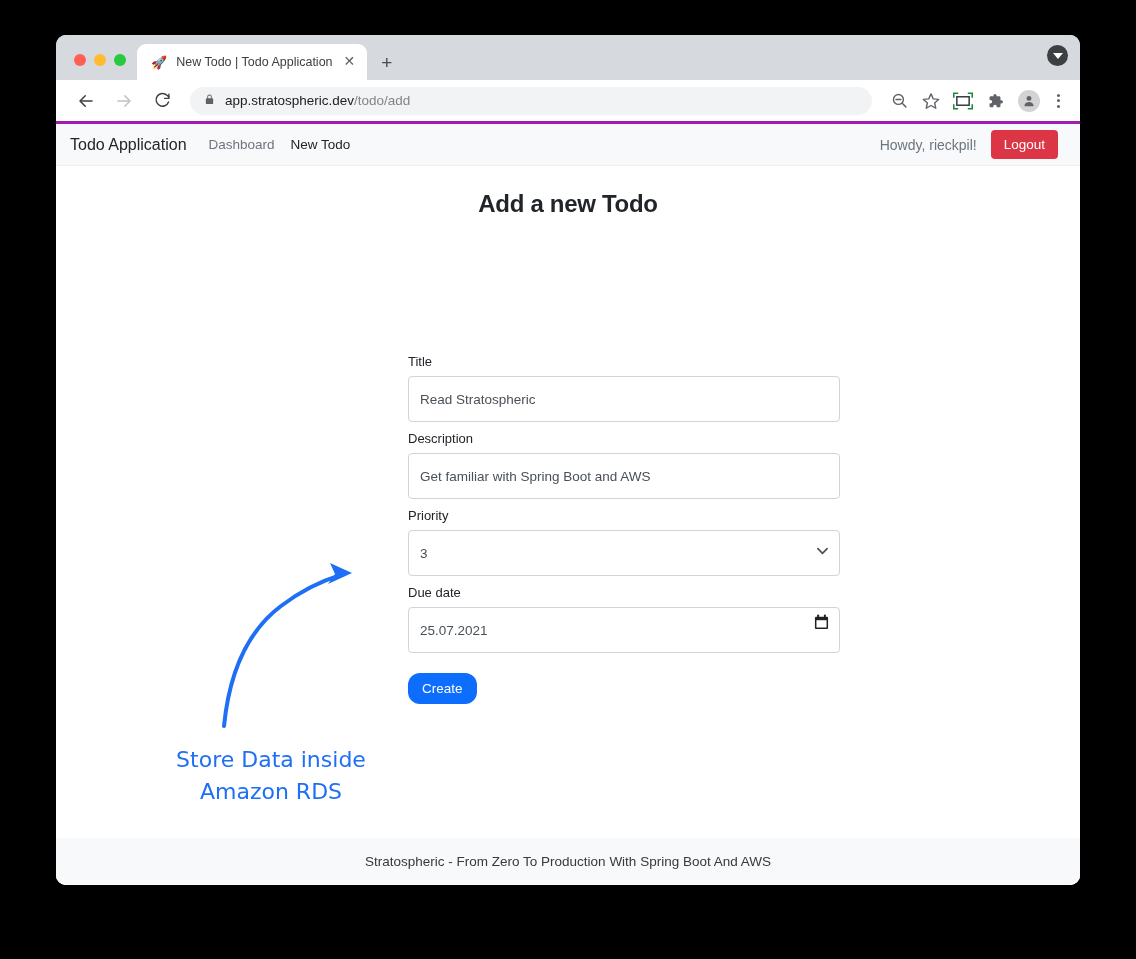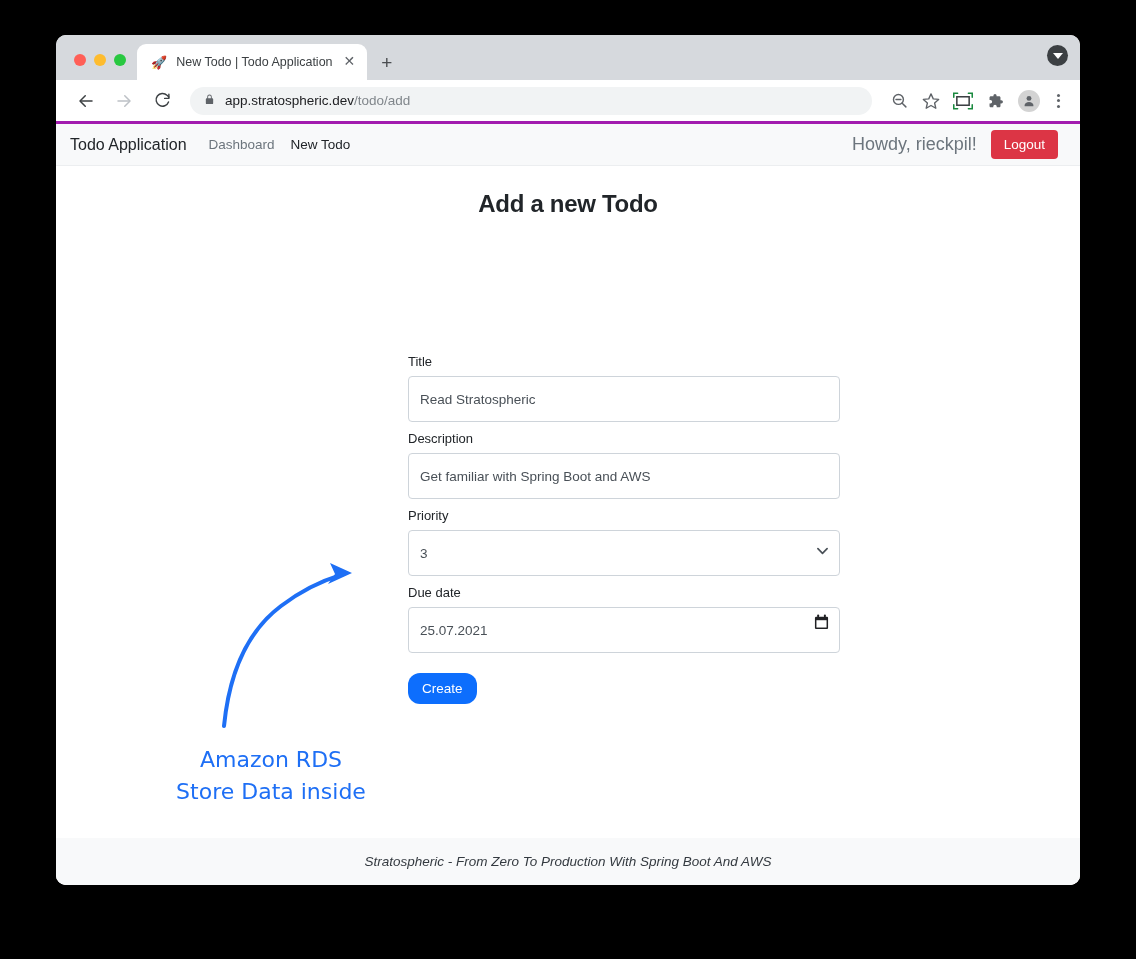--- a/index.html
+++ b/index.html
@@ -137,21 +137,21 @@
     padding: 0 22px 0 14px;
   }
   #app-brand {
     font-size: 16px; color: #212529;
     margin-right: 22px;
   }
   #app-nav-links { display: flex; gap: 16px; align-items: center; }
   .nav-link { font-size: 13.5px; color: #6c757d; }
   .nav-link.active { color: #212529; }
   #navbar-right { margin-left: auto; display: flex; align-items: center; gap: 14px; }
-  #howdy-text { font-size: 18px; color: #6c757d; }
+  #howdy-text { font-size: 14px; color: #6c757d; }
   #logout-button {
     background: #dc3545; color: #ffffff;
     font-size: 13.5px;
     border: none; border-radius: 4px;
     padding: 7px 13px;
     cursor: pointer;
     font-family: "Liberation Sans", sans-serif;
   }
 
   #content-area { position: relative; flex: 1; background: #ffffff; }
@@ -223,21 +223,21 @@
     font-size: 22px;
     line-height: 32px;
     font-family: "DejaVu Sans", sans-serif;
   }
 
   #app-footer {
     height: 47px;
     background: #f8f9fa;
     display: flex; align-items: center; justify-content: center;
   }
-  #footer-text { font-size: 13.5px; color: #343a40; font-style: italic; }
+  #footer-text { font-size: 13.5px; color: #343a40; }
 </style>
 </head>
 <body>
 
 <div id="browser-window">
 
   <div id="tab-strip">
     <div id="traffic-lights">
       <div class="traffic-dot dot-red"></div>
       <div class="traffic-dot dot-yellow"></div>
@@ -386,22 +386,22 @@
 
         <button id="create-button" type="button">Create</button>
       </form>
 
       <svg id="annotation-layer" viewBox="0 0 1024 719">
         <path d="M 168 560 C 172 520 185 470 225 440 C 258 415 283 410 288 408" stroke="#1e6ff5" stroke-width="4" fill="none" stroke-linecap="round"></path>
         <polygon points="296,407 274,397 279,408 272,418" fill="#1e6ff5"></polygon>
       </svg>
 
       <div id="annotation-text">
+        <div>Store Data inside</div>
         <div>Amazon RDS</div>
-        <div>Store Data inside</div>
       </div>
 
     </div>
 
     <div id="app-footer">
       <span id="footer-text">Stratospheric - From Zero To Production With Spring Boot And AWS</span>
     </div>
   </div>
 </div>
 

